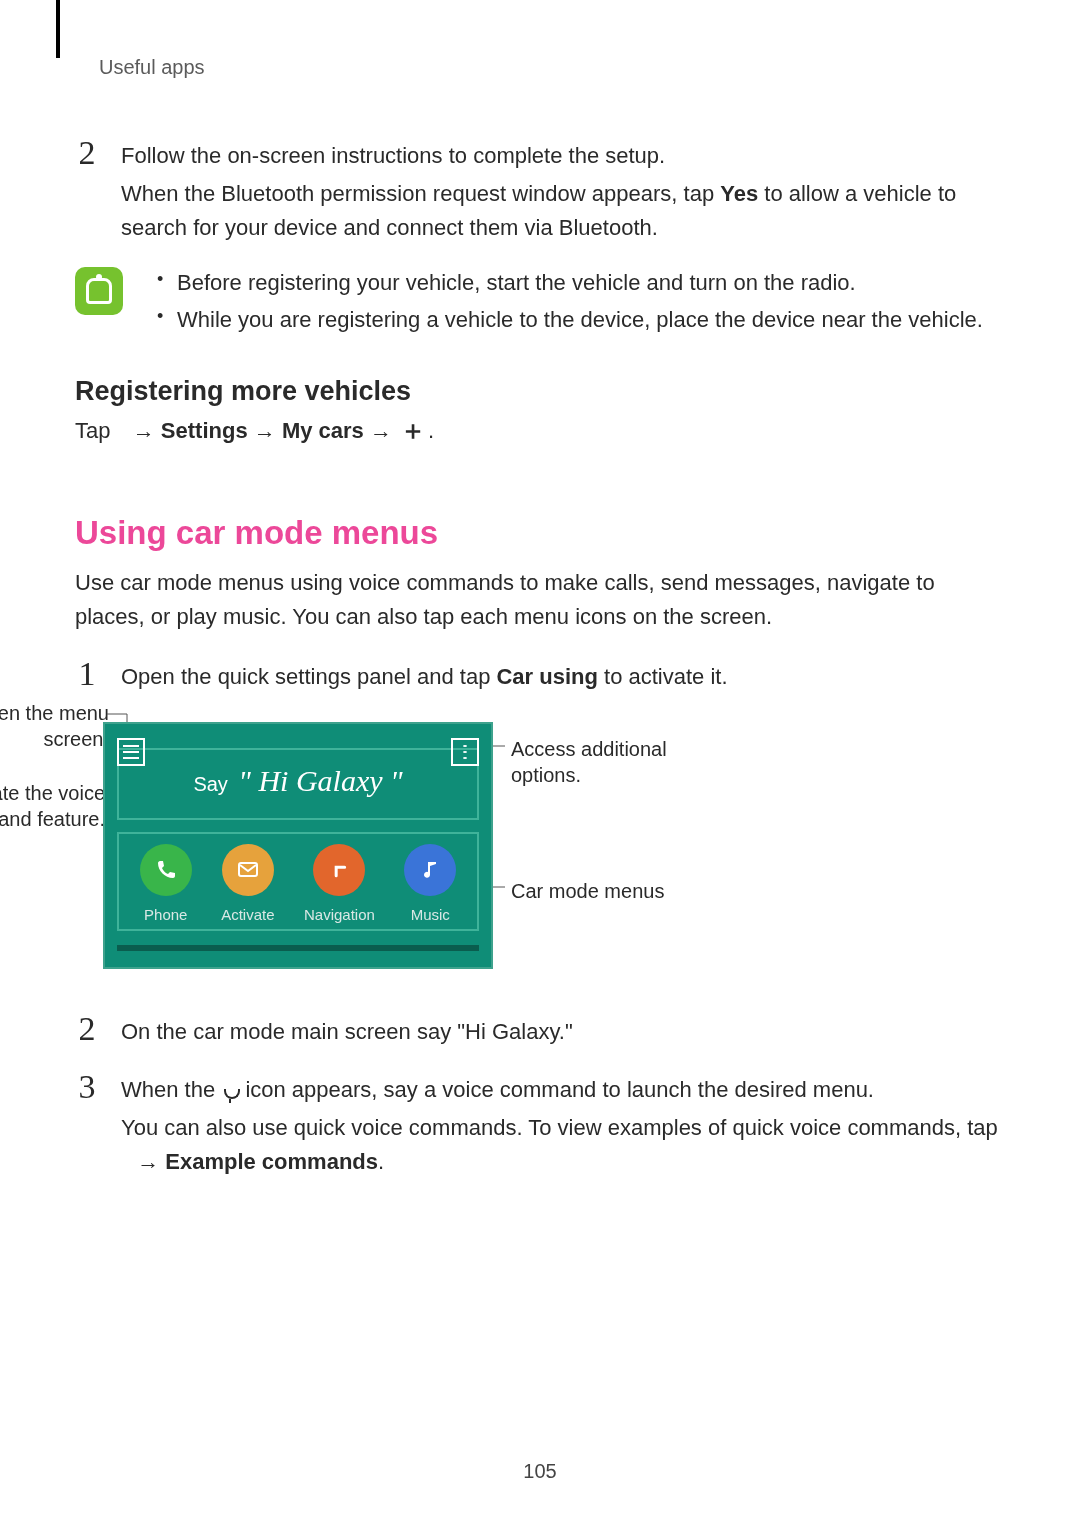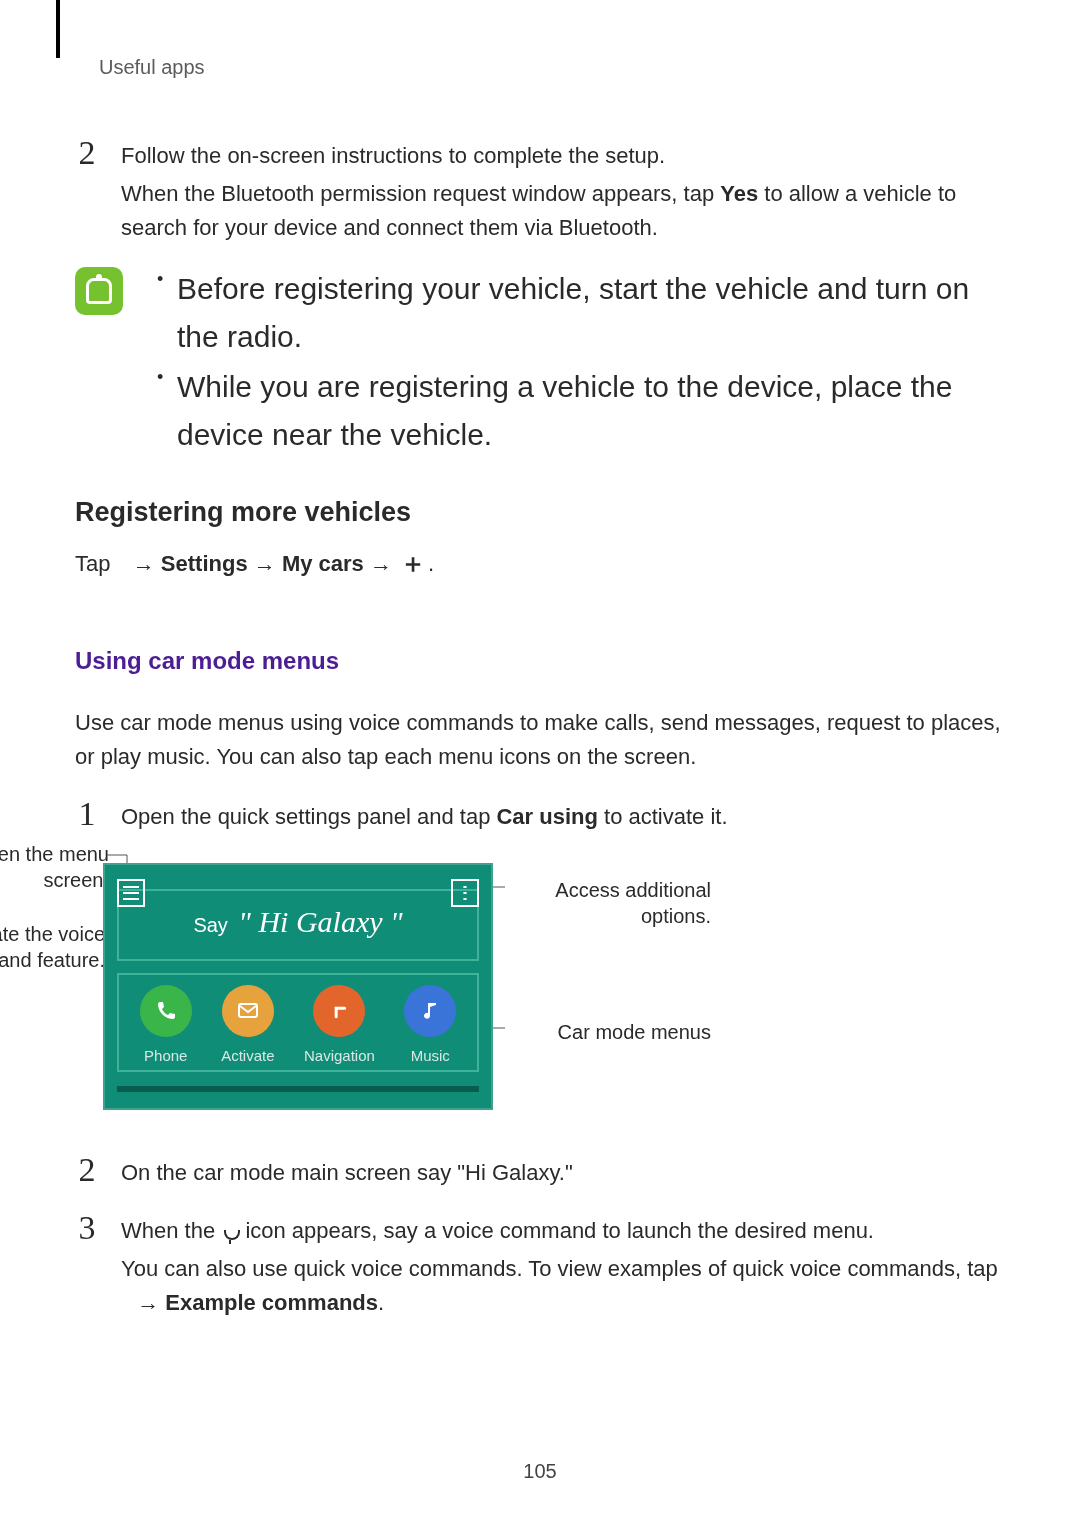--- a/index.html
+++ b/index.html
@@ -74,39 +74,39 @@
     .note-icon .bell::before {
       content: "";
       position: absolute;
       top: -7px; left: 7px;
       width: 6px; height: 6px;
       border-radius: 50%;
       background: #fff;
     }
     .note-list {
       list-style: none;
-      font-size: 30px;
+      font-size: 22px;
       line-height: 1.6;
     }
     .note-list li {
       position: relative;
       padding-left: 24px;
       margin-bottom: 2px;
     }
     .note-list li::before {
       content: "•";
       position: absolute;
       left: 4px; top: 0;
       font-size: 18px;
     }
     .bold { font-weight: 700; }
     .h3 {
       font-size: 27px;
       font-weight: 700;
-      margin-bottom: 20px;
+      margin-bottom: 8px;
     }
     .tap-line {
       font-size: 22px;
       margin-bottom: 64px;
     }
     .tap-line .icon-inline, .step-body .icon-inline {
       display: inline-block;
       vertical-align: middle;
       margin: 0 2px;
       position: relative;
@@ -122,24 +122,24 @@
       width: 5px; height: 5px;
       border-radius: 50%;
       background: #2a2a2a;
     }
     .plus {
       font-size: 26px;
       font-weight: 600;
       position: relative; top: 2px;
     }
     .h2 {
-      font-size: 24px;
-      color: #4c1d95;
+      font-size: 33px;
+      color: #ec4899;
       font-weight: 600;
-      margin-bottom: 31px;
+      margin-bottom: 14px;
     }
     .para {
       font-size: 22px;
       line-height: 1.55;
       margin-bottom: 22px;
     }
     .figure-wrap {
       margin: 28px 0 42px 0;
       display: flex;
       justify-content: flex-start;
@@ -223,21 +223,20 @@
     .hrule {
       height: 6px;
       background: #0a5d4e;
       margin-top: 14px;
     }
     .callout {
       position: absolute;
       font-size: 20px;
       color: #2a2a2a;
       line-height: 1.3;
-      text-align: right;
     }
     .callout.left { text-align: right; }
     .mic-icon {
       display: inline-flex;
       width: 14px; height: 20px;
       position: relative;
       top: 3px;
     }
     .mic-icon .mic-body {
       width: 10px; height: 14px;
@@ -306,21 +305,21 @@
       <span class="icon-inline vdots"><span></span><span></span><span></span></span>
       <span> → </span>
       <span class="bold">Settings</span>
       <span> → </span>
       <span class="bold">My cars</span>
       <span> → </span>
       <span class="icon-inline plus">＋</span><span>.</span>
     </div>
 
     <div class="h2">Using car mode menus</div>
-    <div class="para">Use car mode menus using voice commands to make calls, send messages, request to places, or play music. You can also tap each menu icons on the screen.</div>
+    <div class="para">Use car mode menus using voice commands to make calls, send messages, navigate to places, or play music. You can also tap each menu icons on the screen.</div>
 
     <div class="step" style="margin-bottom:8px">
       <div class="step-num">1</div>
       <div class="step-body">
         <span>Open the quick settings panel and tap </span><span class="bold">Car using</span><span> to activate it.</span>
       </div>
     </div>
 
     <div class="figure-wrap">
       <div class="figure">

